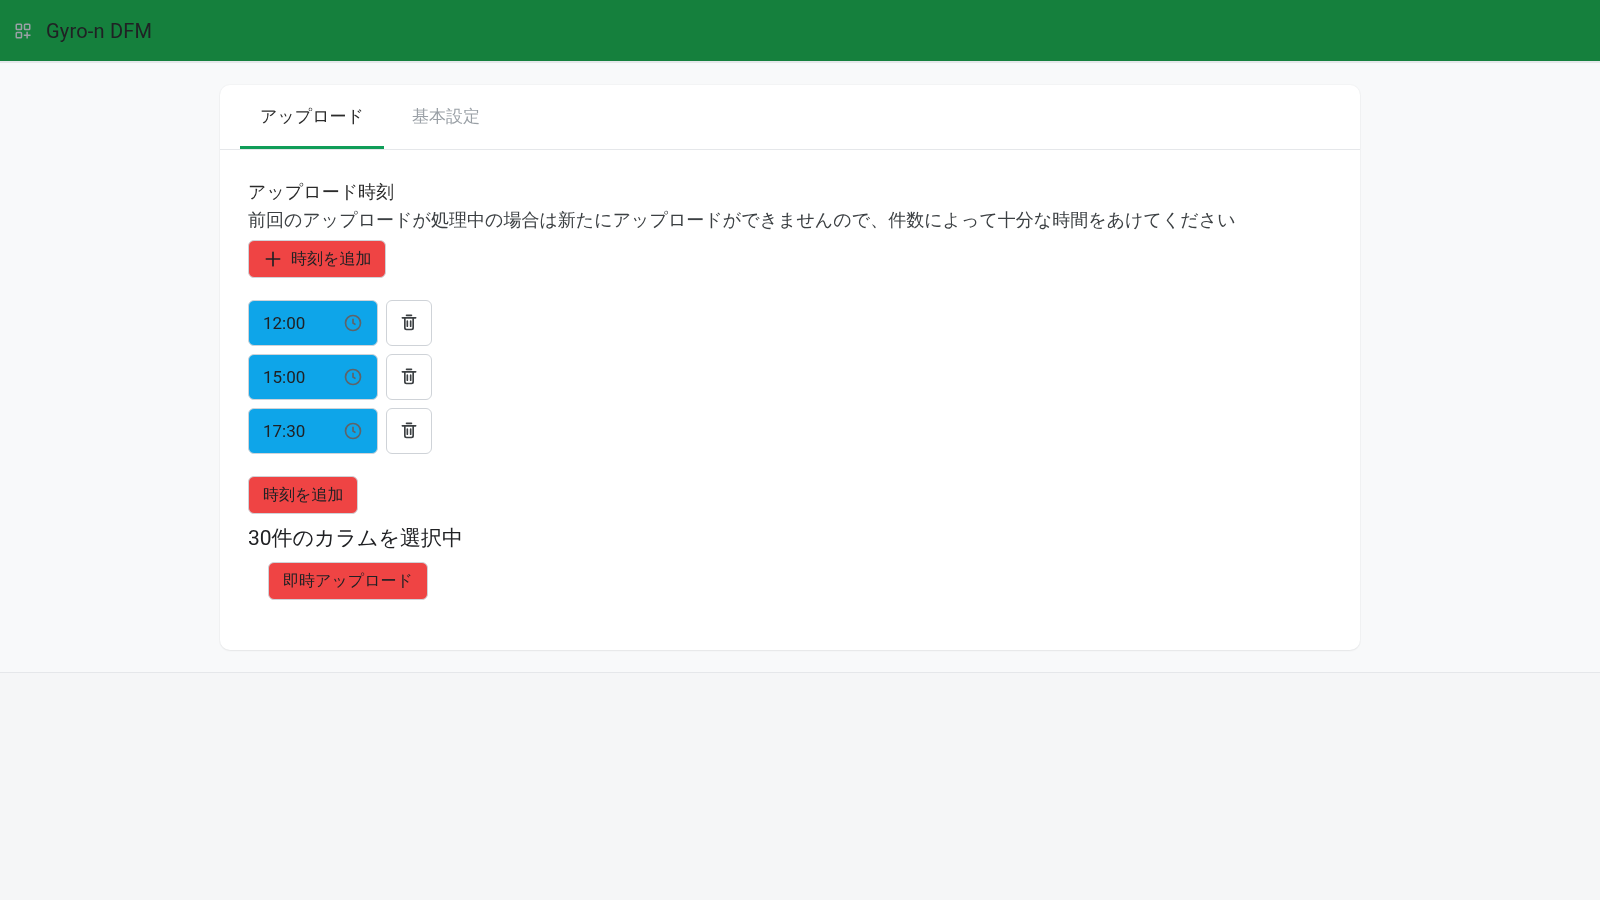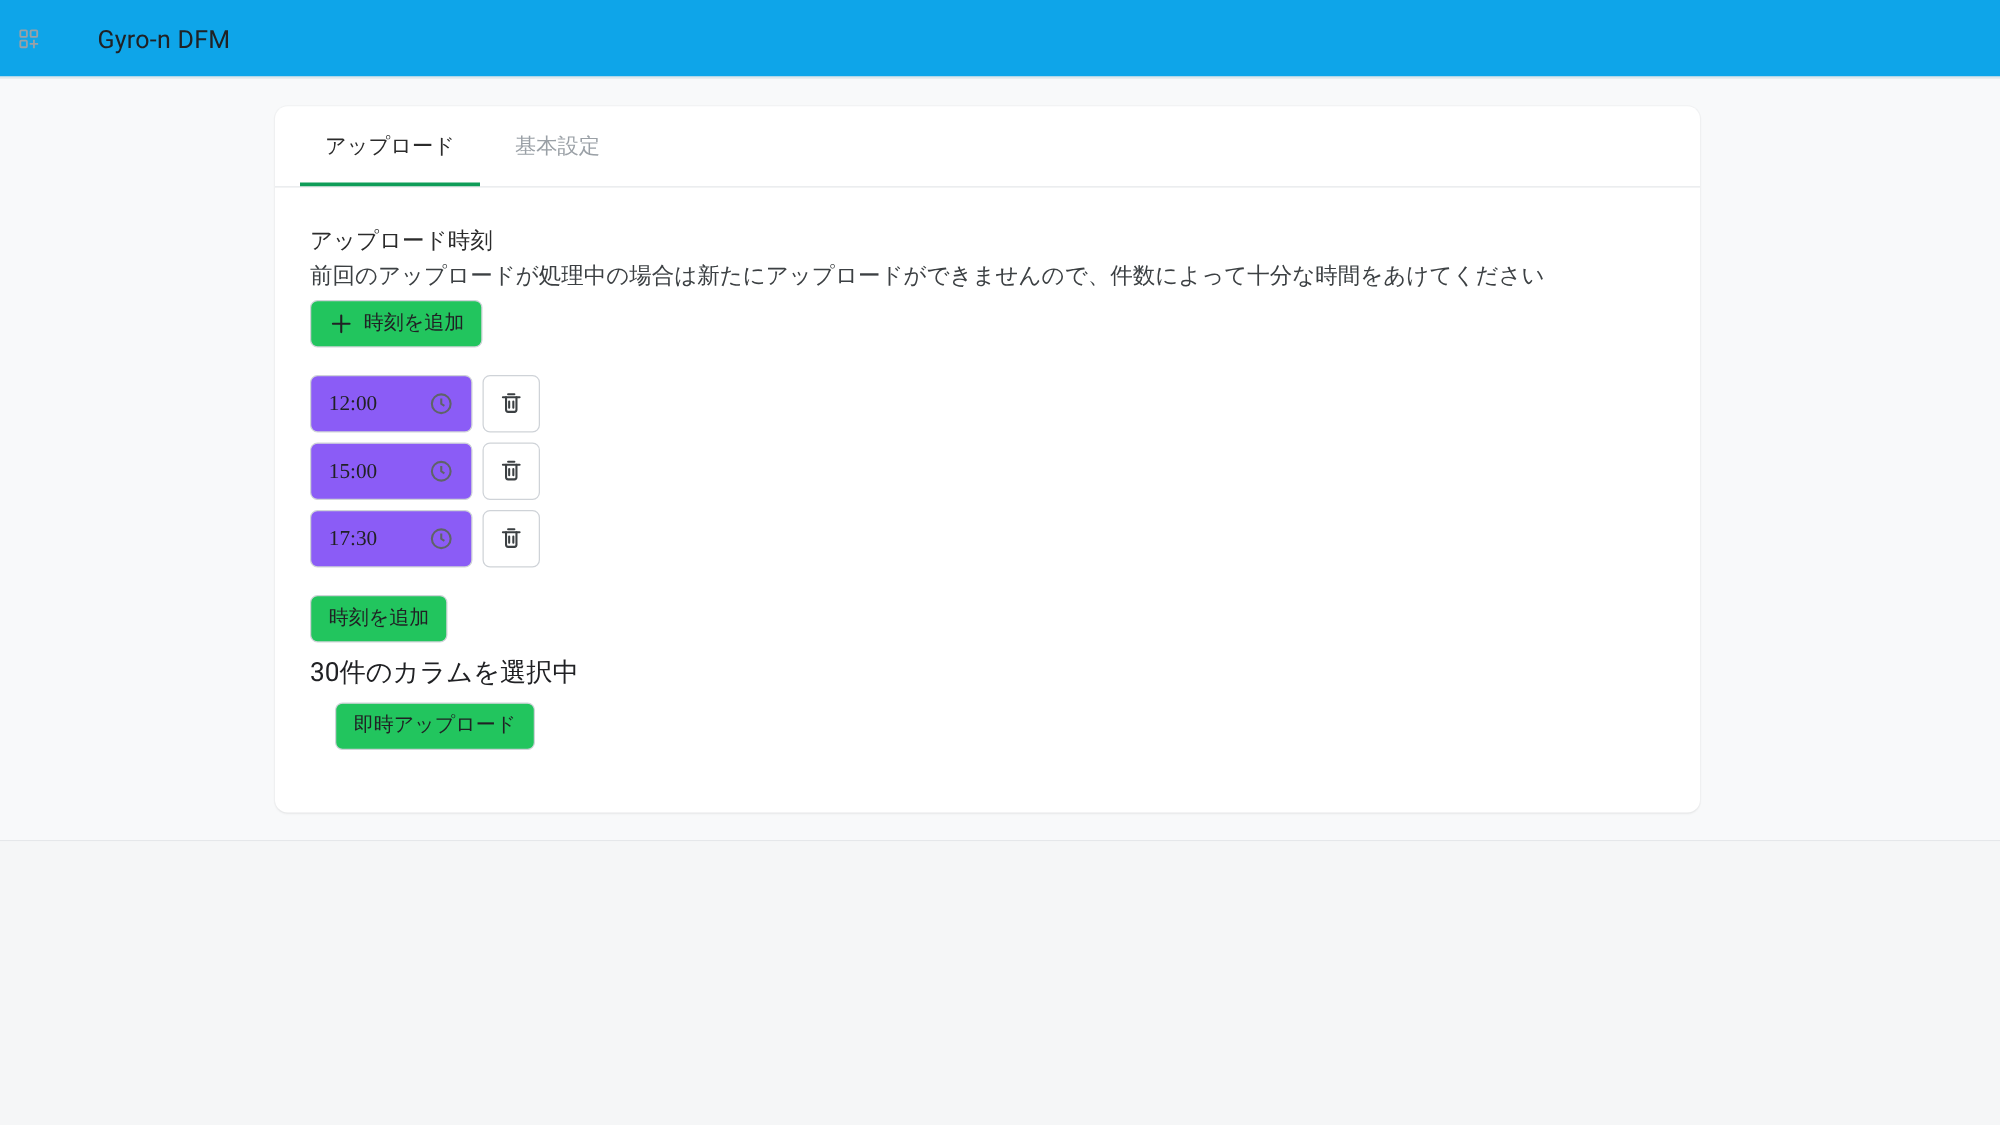--- a/index.html
+++ b/index.html
@@ -3,30 +3,29 @@
 <meta charset="utf-8">
 <style>
   * { box-sizing: border-box; margin: 0; padding: 0; }
   body {
     font-family: -apple-system, BlinkMacSystemFont, "Segoe UI", Roboto, "Helvetica Neue", Arial, sans-serif;
     background: #f5f6f7;
     color: #202124;
     font-size: 14px;
   }
   .header {
-    background: #0ea5e9;
+    background: #15803d;
     border: 1px solid #e5e7ea;
     border-top: none;
     border-left: none;
     border-right: none;
     height: 62px;
     display: flex;
     align-items: center;
     padding: 0 14px;
-    gap: 32px;
   }
   .header .app-icon {
     width: 18px; height: 18px;
     margin-right: 14px;
     display: inline-flex;
     align-items: center;
     justify-content: center;
     color: #9aa0a6;
   }
   .header .title {
@@ -88,21 +87,21 @@
     cursor: pointer;
   }
   .checkbox svg { color: #fff; width: 16px; height: 16px; }
   .check-label { font-size: 17px; color: #202124; }
   .section-title { font-size: 18px; color: #2b2b2b; margin-bottom: 4px; }
   .hint { font-size: 18px; color: #3c4043; margin-bottom: 8px; }
   .btn {
     display: inline-flex;
     align-items: center;
     border: 1px solid #cfd3d8;
-    background: #22c55e;
+    background: #ef4444;
     border-radius: 6px;
     padding: 8px 14px;
     font-size: 16px;
     color: #202124;
     cursor: pointer;
     line-height: 1;
     height: 38px;
   }
   .btn .plus-icon { margin-right: 8px; display: inline-flex; }
   .time-list { margin-top: 22px; }
@@ -116,23 +115,22 @@
     height: 46px;
     border: 1px solid #cfd3d8;
     border-radius: 6px;
     display: flex;
     align-items: center;
     justify-content: space-between;
     padding: 0 14px;
     margin-right: 8px;
     font-size: 17px;
     color: #202124;
-    background: #8b5cf6;
-    cursor: pointer;
-    font-family: Liberation Serif, serif;
+    background: #0ea5e9;
+    cursor: pointer;
   }
   .time-input .clock-icon { color: #5f6368; display: inline-flex; }
   .del-btn {
     width: 46px; height: 46px;
     border: 1px solid #cfd3d8;
     border-radius: 6px;
     background: #fff;
     display: inline-flex;
     align-items: center; justify-content: center;
     cursor: pointer;

